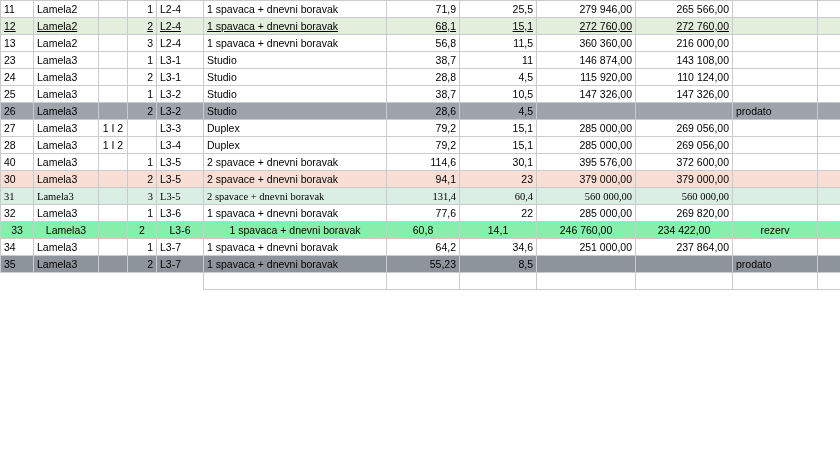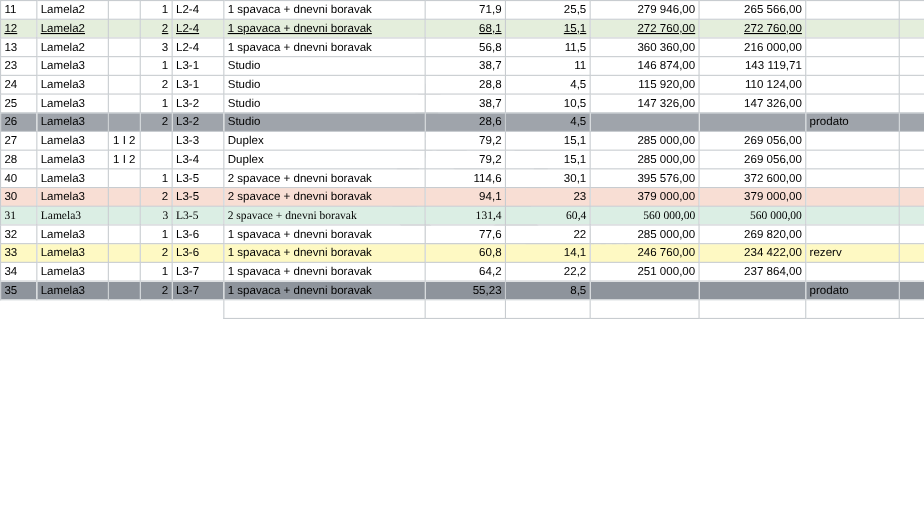--- a/index.html
+++ b/index.html
@@ -76,21 +76,21 @@
   .c-p1    { width: 92px;  text-align: right; padding-right: 8px; }
   .c-p2    { width: 90px;  text-align: right; padding-right: 8px; }
   .c-note  { width: 78px;  text-align: left; padding-left: 14px; }
   .c-end   { width: 90px; }
 
   tr.row-white td { background: #ffffff; }
   tr.row-green td { background: #e4eedc; text-decoration: underline; }
   tr.row-gray  td { background: #9fa4ab; }
   tr.row-pink  td { background: #f8ded4; }
   tr.row-mint  td { background: #dbeee4; font-family: Liberation Serif, serif; }
-  tr.row-beige td { background: #fef9c3; }
+  tr.row-beige td { background: #86efac; text-align: center; }
   tr.row-gray2 td { background: #8e949c; }
 
   
   .filler-row td {
     height: 18px;
     border: 1px solid #c8ccd0;
     background: #ffffff;
   }
   .filler-blank { border: none !important; background: transparent !important; }
 
@@ -155,21 +155,21 @@
       <tr class="row-white">
         <td class="c-idx">23</td>
         <td class="c-lam">Lamela3</td>
         <td class="c-x1"></td>
         <td class="c-fl">1</td>
         <td class="c-unit">L3-1</td>
         <td class="c-type">Studio</td>
         <td class="c-area">38,7</td>
         <td class="c-ter">11</td>
         <td class="c-p1">146 874,00</td>
-        <td class="c-p2">143 119,71</td>
+        <td class="c-p2">143 108,00</td>
         <td class="c-note"></td>
         <td class="c-end"></td>
       </tr>
       <tr class="row-white">
         <td class="c-idx">24</td>
         <td class="c-lam">Lamela3</td>
         <td class="c-x1"></td>
         <td class="c-fl">2</td>
         <td class="c-unit">L3-1</td>
         <td class="c-type">Studio</td>
@@ -307,21 +307,21 @@
         <td class="c-end"></td>
       </tr>
       <tr class="row-white">
         <td class="c-idx">34</td>
         <td class="c-lam">Lamela3</td>
         <td class="c-x1"></td>
         <td class="c-fl">1</td>
         <td class="c-unit">L3-7</td>
         <td class="c-type">1 spavaca + dnevni boravak</td>
         <td class="c-area">64,2</td>
-        <td class="c-ter">22,2</td>
+        <td class="c-ter">34,6</td>
         <td class="c-p1">251 000,00</td>
         <td class="c-p2">237 864,00</td>
         <td class="c-note"></td>
         <td class="c-end"></td>
       </tr>
       <tr class="row-gray2">
         <td class="c-idx">35</td>
         <td class="c-lam">Lamela3</td>
         <td class="c-x1"></td>
         <td class="c-fl">2</td>

